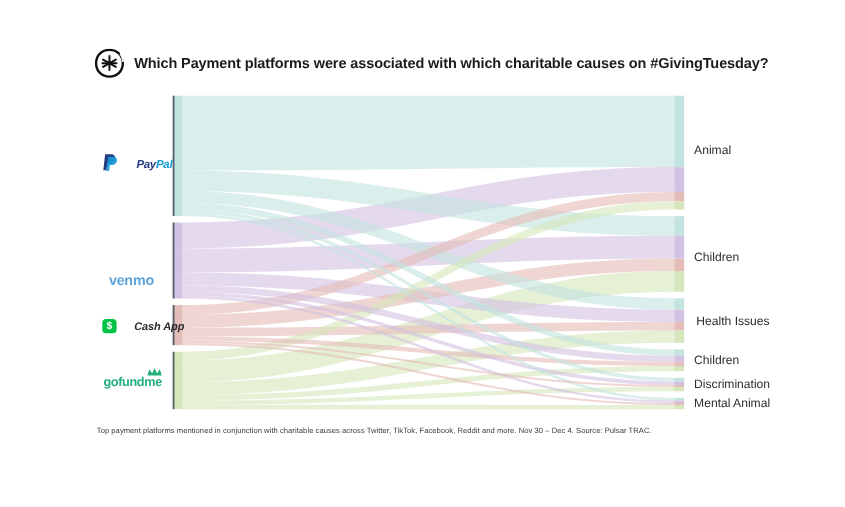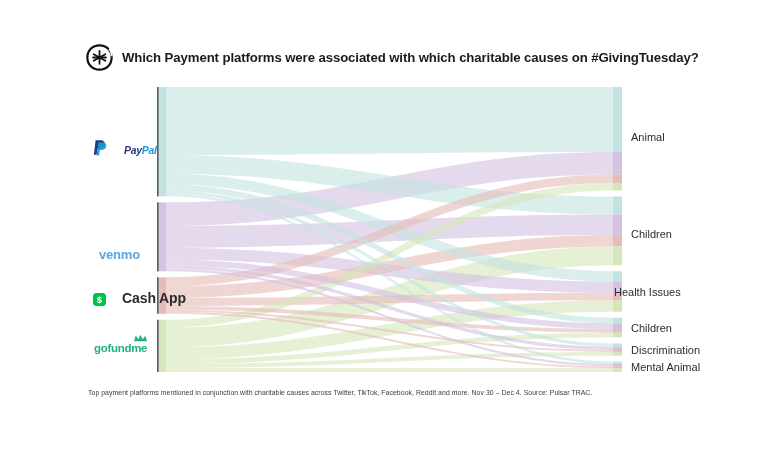--- a/index.html
+++ b/index.html
@@ -73,24 +73,25 @@
   .pp-dark { color: #253b80; }
   .pp-light { color: #179bd7; }
   .logo-text-venmo {
     font-size: 13px;
     font-weight: 700;
     color: #5ea5dd;
     letter-spacing: -0.2px;
     margin-top: 16px;
   }
   .logo-text-cashapp {
-    font-size: 14px;
+    font-size: 10px;
     font-weight: 700;
     color: #2b2b2b;
     letter-spacing: -0.1px;
+    font-style: italic;
   }
   .logo-text-gofundme {
     font-size: 11.5px;
     font-weight: 700;
     color: #23b07a;
     letter-spacing: -0.3px;
     position: relative;
   }
   .cashapp-mark {
     width: 13px;
@@ -243,21 +244,21 @@
     <span class="logo-text-gofundme">gofundme
       <svg class="gfm-crown" viewBox="0 0 20 11">
         <path d="M1 10 L3.4 2.4 L7 7.2 L10 1 L13 7.2 L16.6 2.4 L19 10 Z" fill="#23b07a"></path>
       </svg>
     </span>
   </div>
 
   <div id="cause-labels">
       <div class="cause-label" style="left: 631px; top: 131px;">Animal</div>
       <div class="cause-label" style="left: 631px; top: 228px;">Children</div>
-      <div class="cause-label" style="left: 598px; top: 286px; padding-left: 16px;">Health Issues</div>
+      <div class="cause-label" style="left: 617px; top: 286px; padding-left: 16px;">Health Issues</div>
       <div class="cause-label" style="left: 631px; top: 322px;">Children</div>
       <div class="cause-label" style="left: 631px; top: 344px;">Discrimination</div>
       <div class="cause-label" style="left: 631px; top: 361px;">Mental Animal</div>
     </div>
 
   <div id="footnote">Top payment platforms mentioned in conjunction with charitable causes across Twitter, TikTok, Facebook, Reddit and more. Nov 30 – Dec 4. Source: Pulsar TRAC.</div>
 
 </div>
 
 </body></html>

